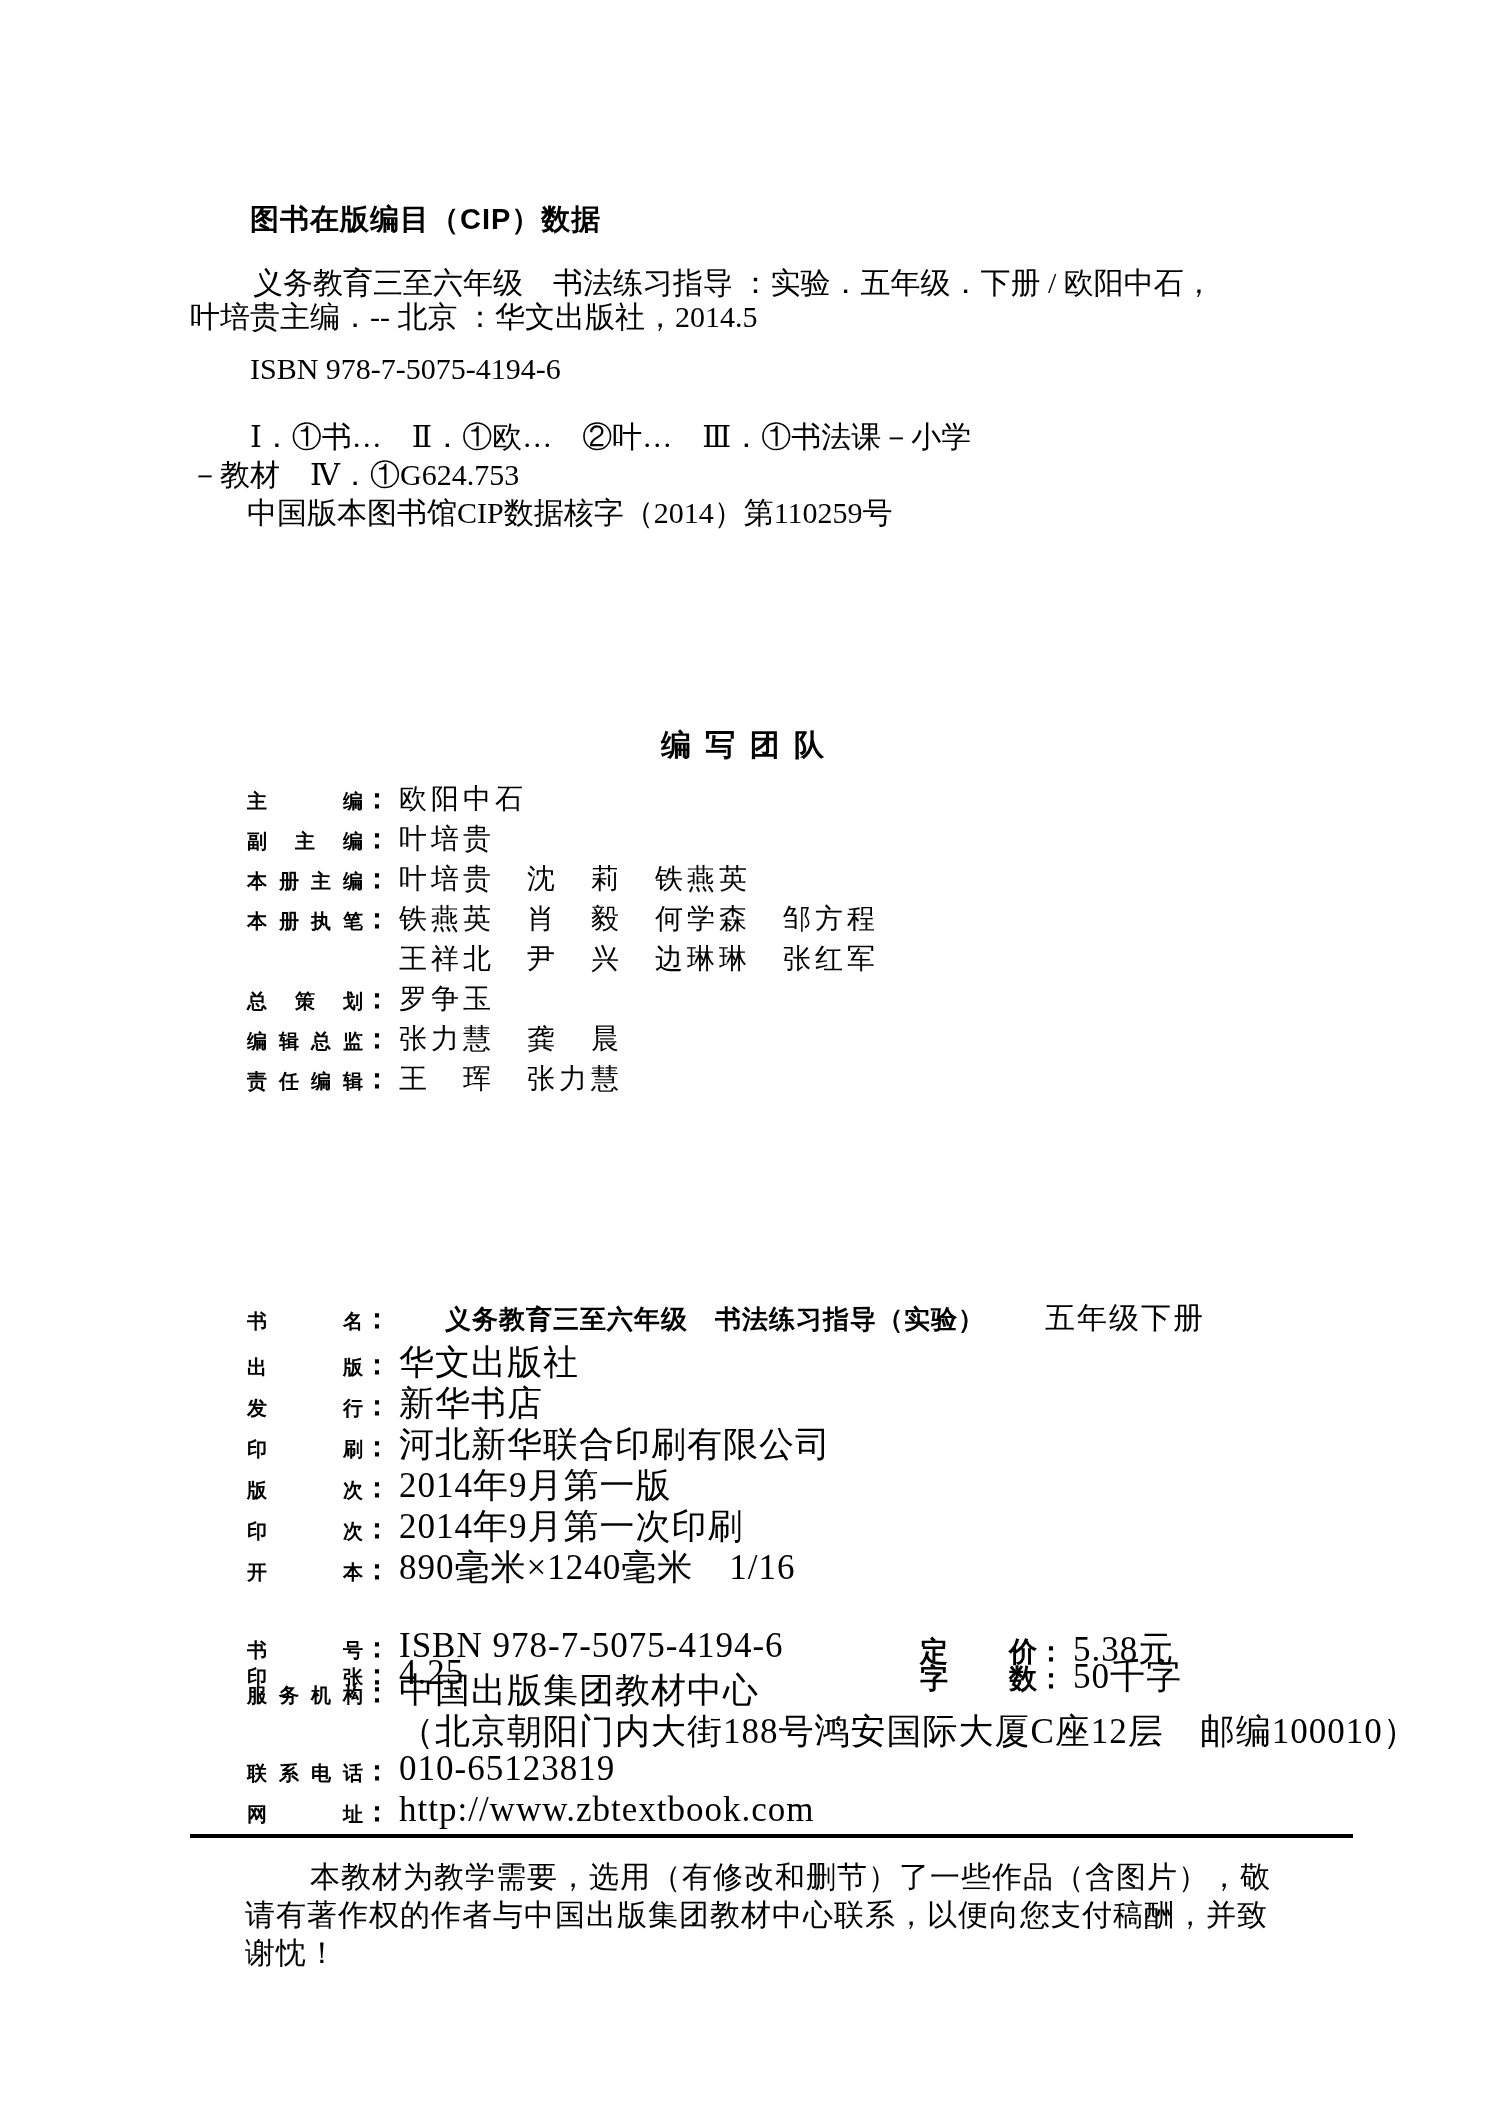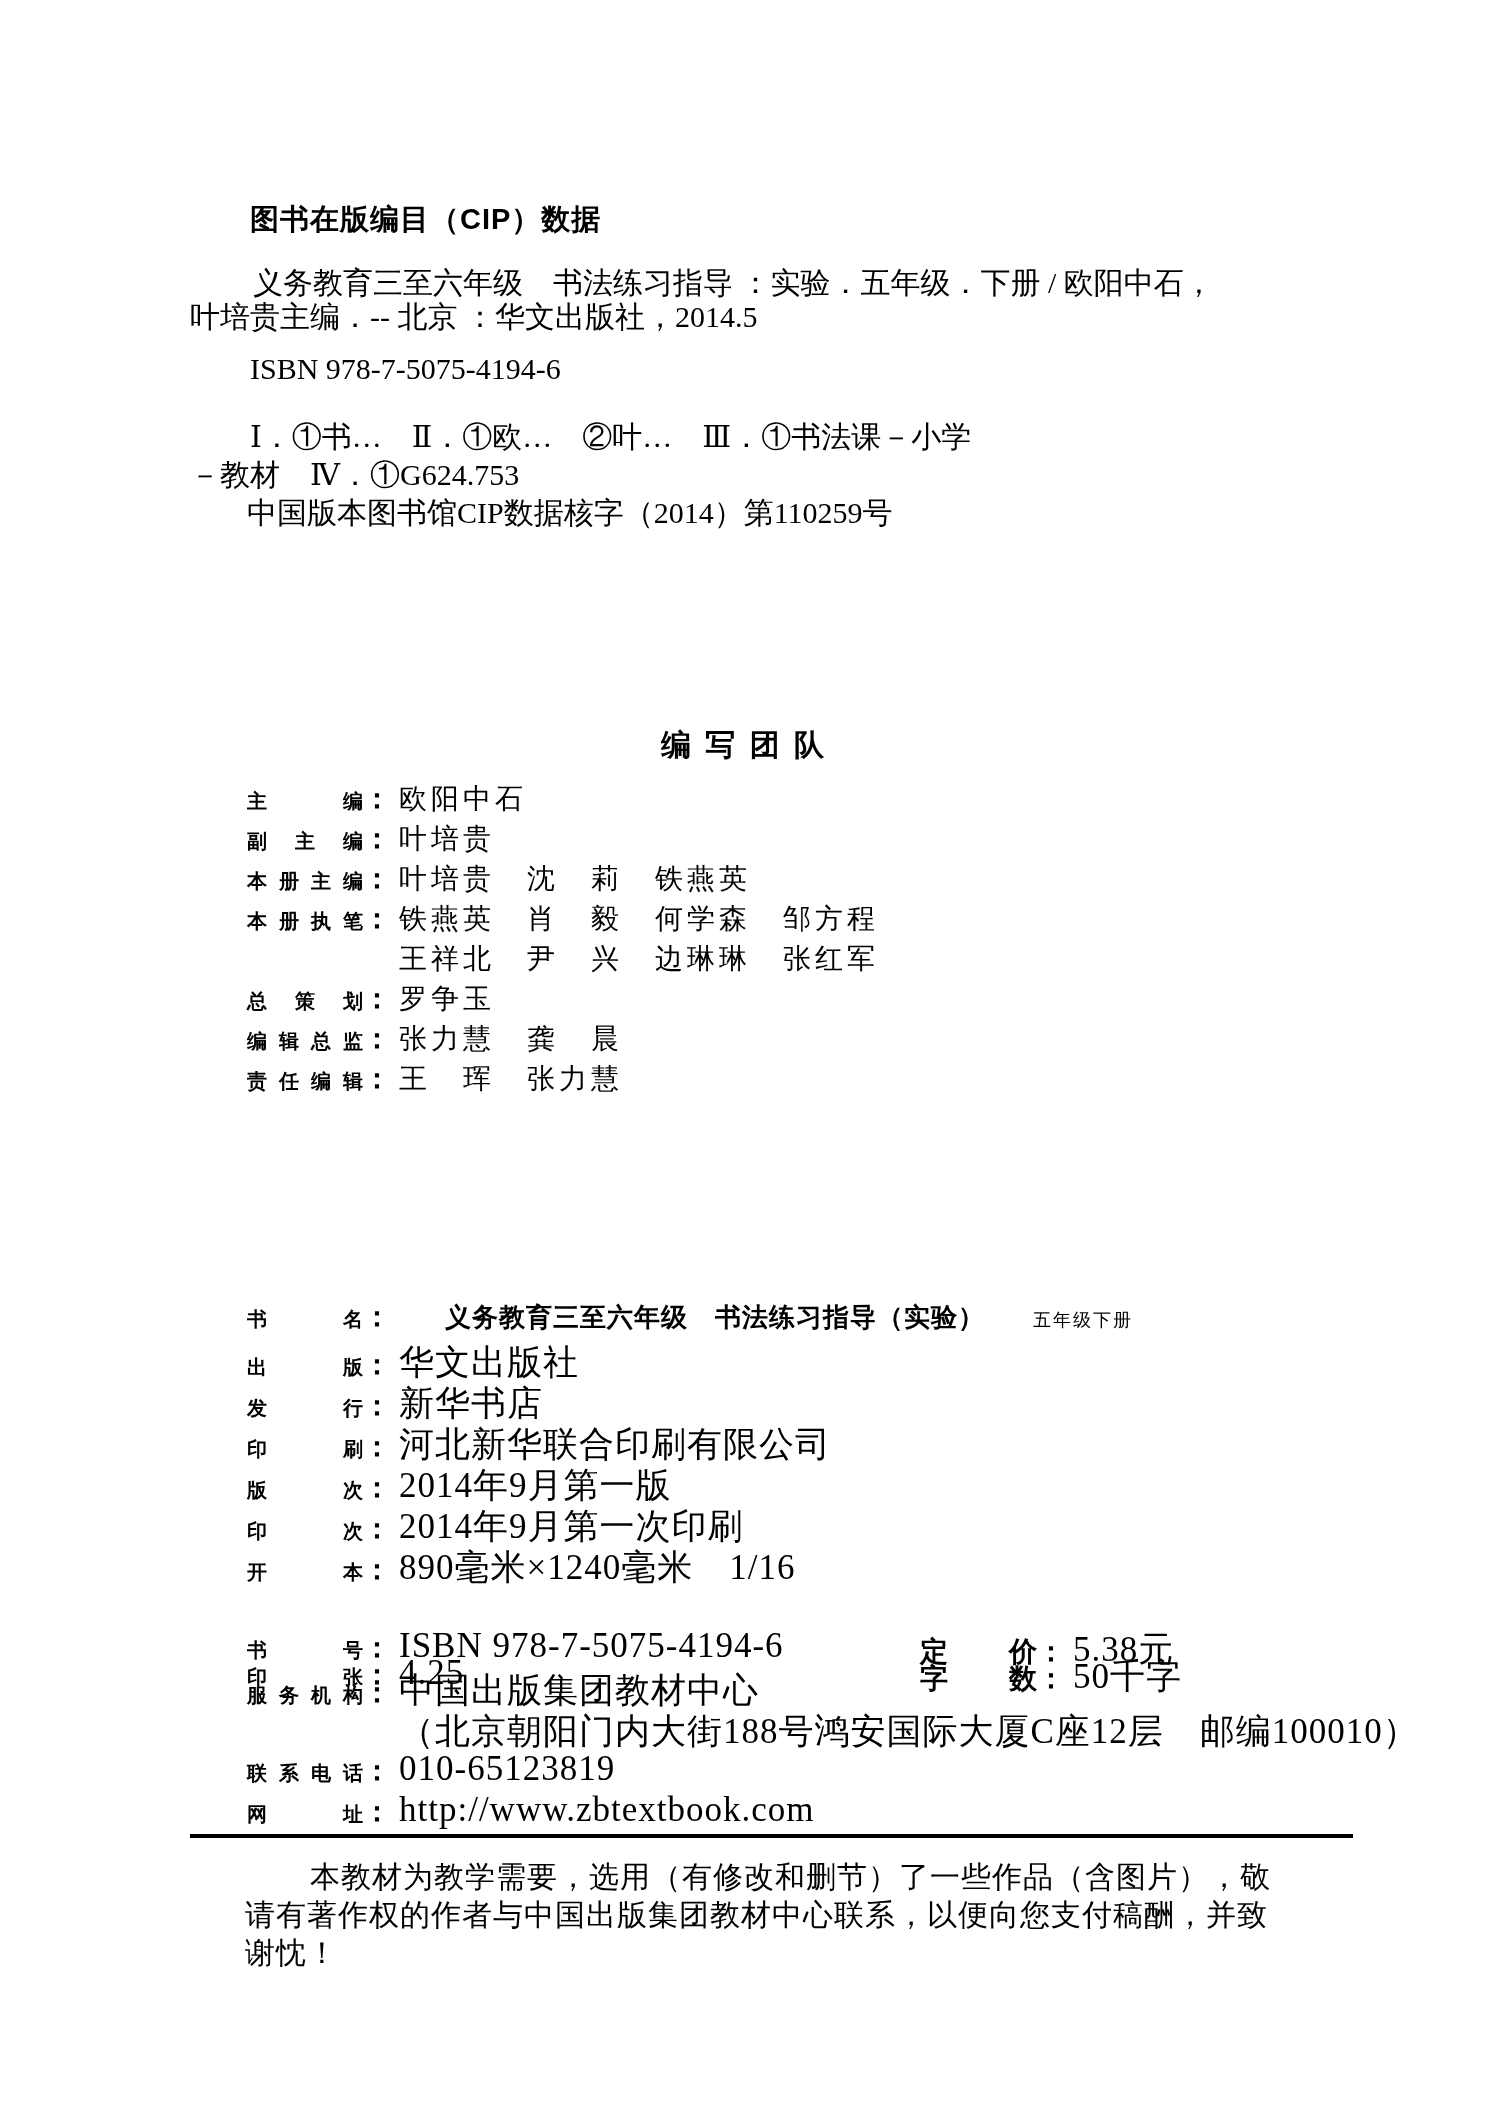--- a/index.html
+++ b/index.html
@@ -26,21 +26,21 @@
   .colon{font-size:28px;margin-right:8px;}
   .ghost{visibility:hidden;}
 
   .team-title{left:0;top:728px;width:1488px;text-align:center;font-size:30px;letter-spacing:3px;}
   .team-row{left:247px;}
   .tval{font-size:28px;letter-spacing:4px;}
 
   .info-row{left:247px;}
   .ival{font-size:35px;letter-spacing:1px;}
   .btitle-bold{font-family:"Liberation Sans","DejaVu Sans",sans-serif;font-weight:700;font-size:26px;letter-spacing:1px;margin-left:46px;}
-  .btitle-light{font-size:18px;letter-spacing:2px;margin-left:48px;font-family:Liberation Serif, serif;}
+  .btitle-light{font-size:30px;letter-spacing:2px;margin-left:60px;font-family:Liberation Serif, serif;}
   .rpair{position:absolute;left:673px;top:0;white-space:nowrap;}
   .rlbl{display:inline-block;width:117px;text-align:justify;text-align-last:justify;font-size:28px;}
 
   .rule{position:absolute;left:190px;top:1834px;width:1163px;height:4px;background:#000;}
 
   .note-line{font-size:30px;letter-spacing:1px;}
 </style>
 </head>
 <body>
 

